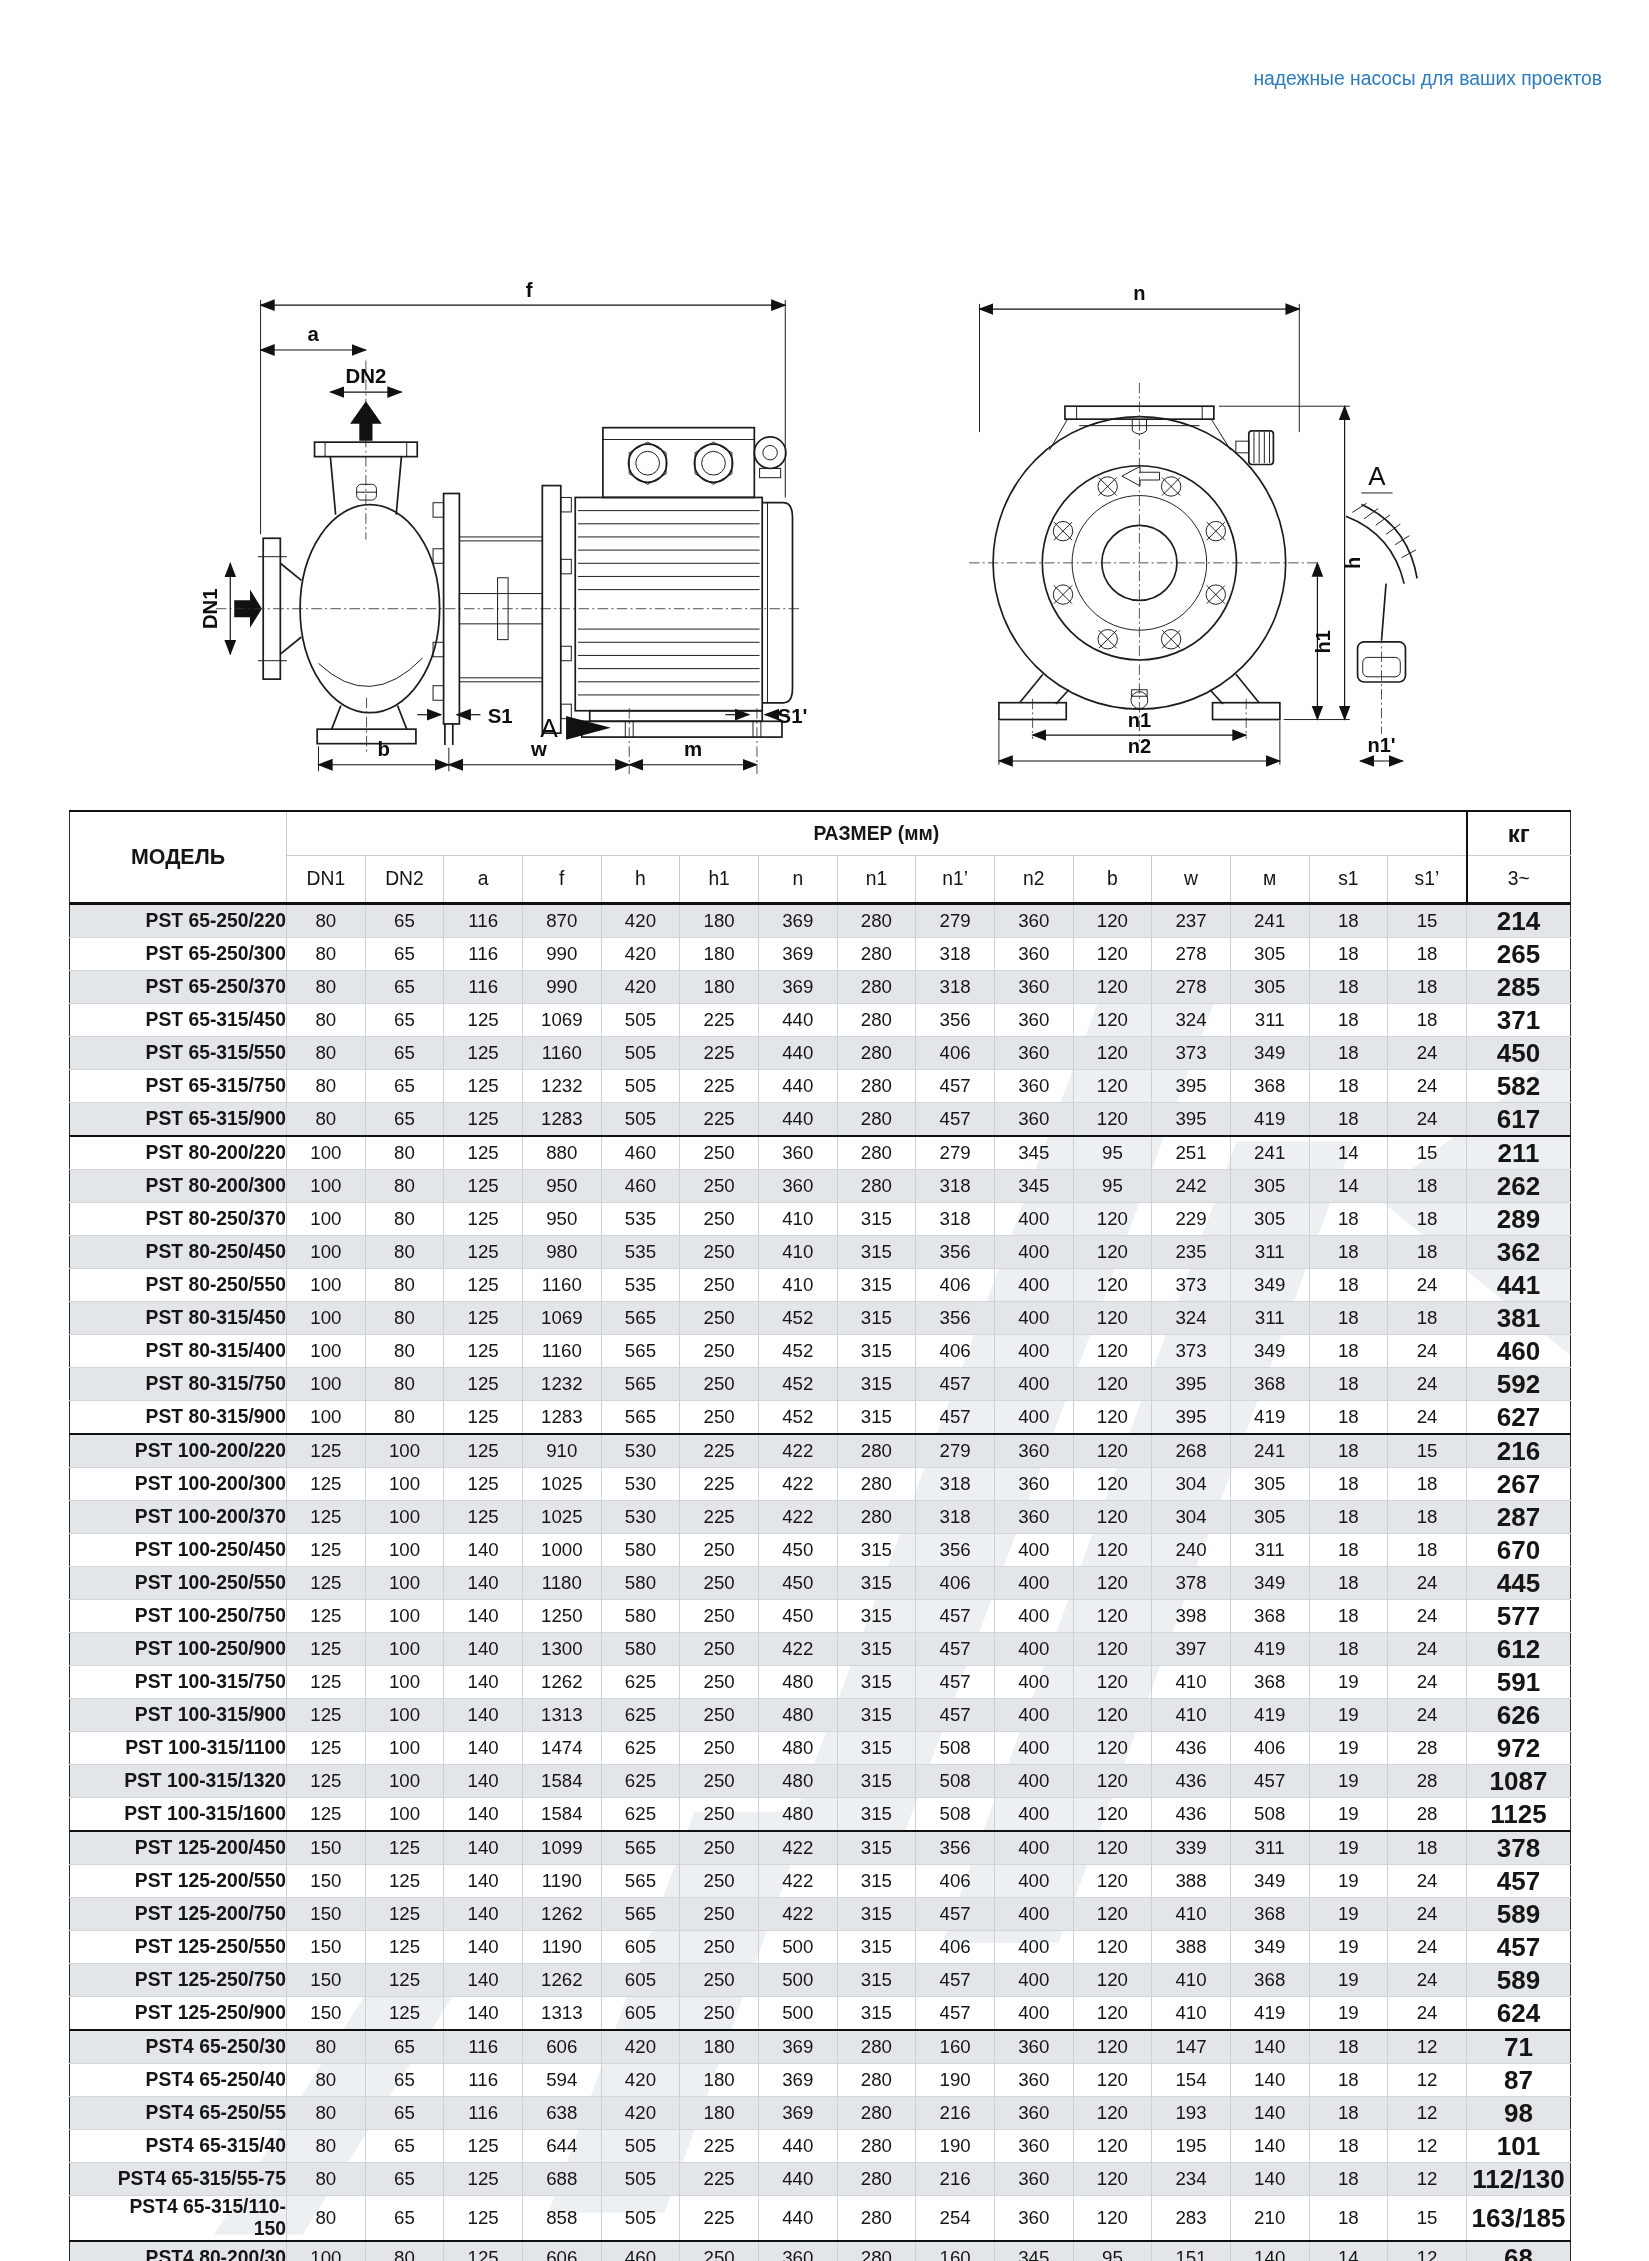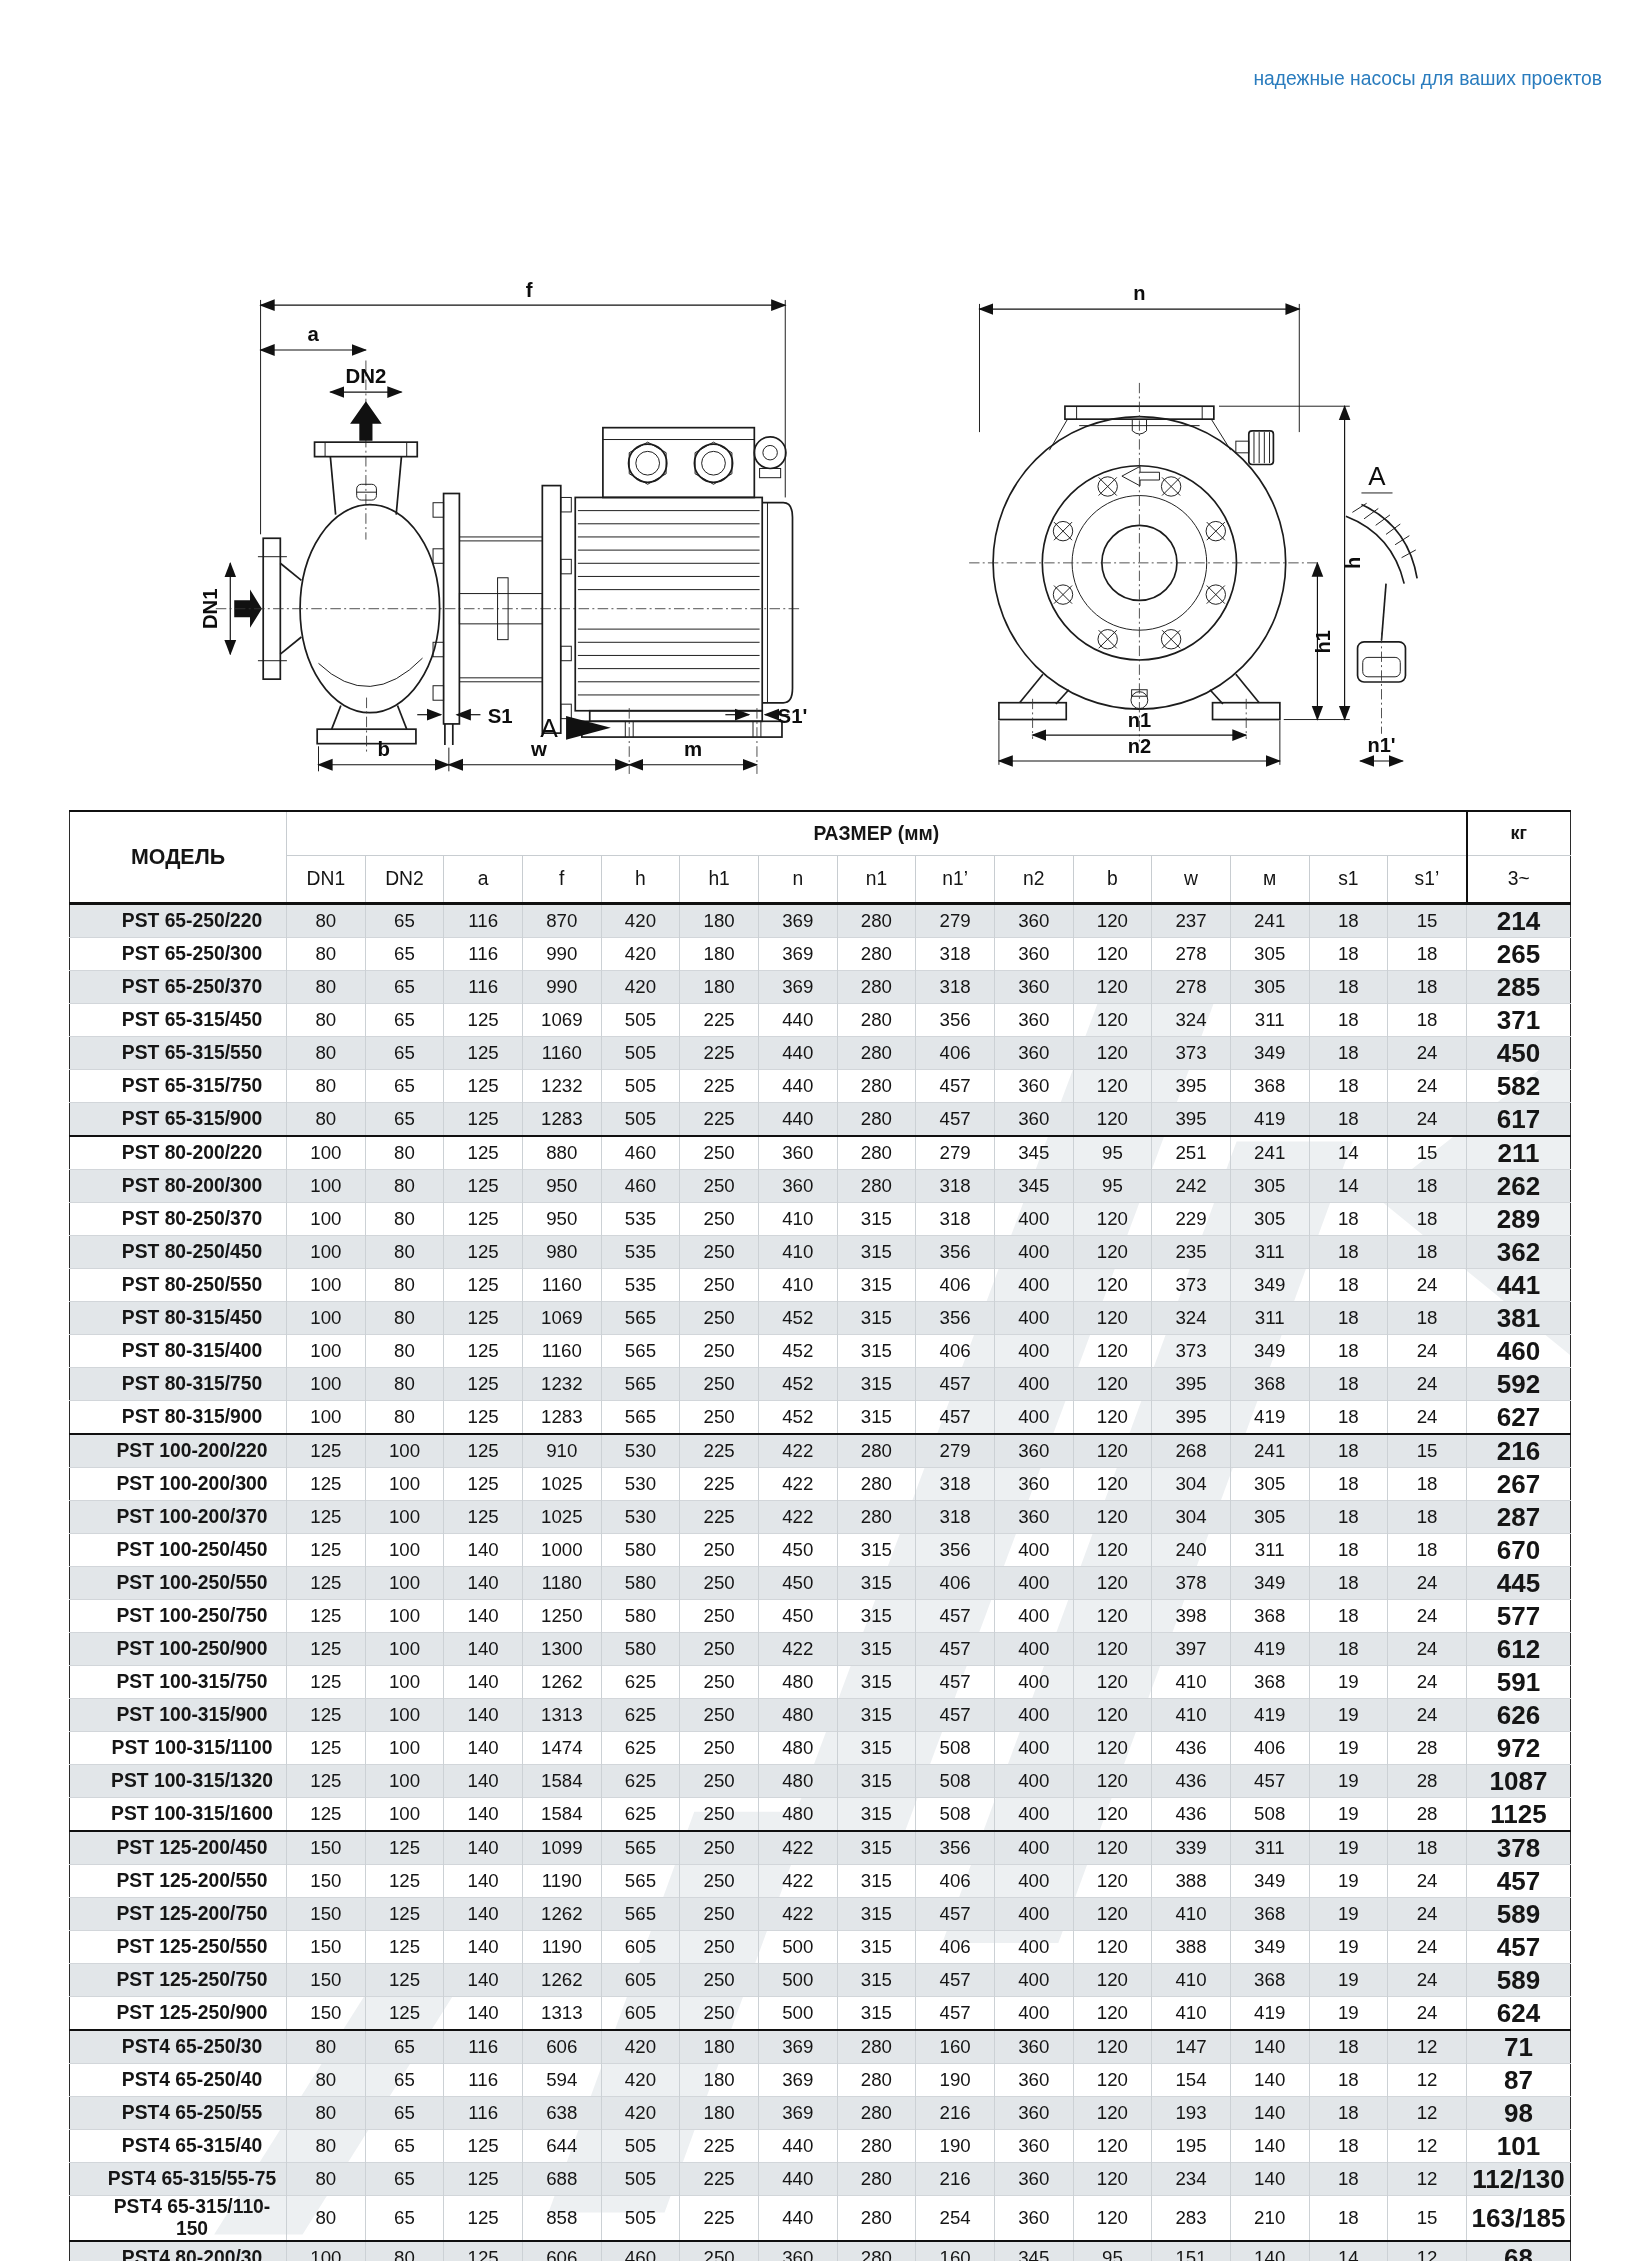--- a/index.html
+++ b/index.html
@@ -28,26 +28,26 @@
   .watermark polygon{fill:#edf0f2;}
   table{position:relative;z-index:1;width:1502px;border-collapse:collapse;table-layout:fixed;
         border-top:2.8px solid #101010;border-bottom:3.5px solid #101010;
         border-left:1.4px solid #2b2b2b;border-right:1.4px solid #2b2b2b;background:transparent;}
   col.c-model{width:217px;} col.c-kg{width:104px;}
   th,td{padding:0;}
   thead{border-bottom:3.5px solid #101010;}
   thead th{background:#fff;font-weight:700;}
   .th-model{font-size:21.4px;border-right:0.7px solid #c8cdd1;}
   .th-size{font-size:19.3px;height:43px;border-bottom:0.7px solid #c8cdd1;}
-  .th-kg{font-size:18px;border-left:2.8px solid #101010;border-bottom:0.7px solid #c8cdd1;}
+  .th-kg{font-size:24px;border-left:2.8px solid #101010;border-bottom:0.7px solid #c8cdd1;}
   #subhead th{height:46px;font-weight:400;font-size:19.3px;border-left:0.7px solid #c8cdd1;}
   #subhead th:first-child{border-left:none;}
   #subhead .th-kg-sub{border-left:2.8px solid #101010;font-size:19.3px;}
   tbody td{height:32px;font-size:18.7px;text-align:center;border-left:0.7px solid #ccd1d5;}
-  tbody td.td-model{border-left:none;text-align:center;padding-left:28px;font-weight:700;font-size:19.3px;}
+  tbody td.td-model{border-left:none;text-align:right;padding-left:28px;font-weight:700;font-size:19.3px;}
   tbody td.td-kg{font-weight:700;font-size:26px;}
   tr.odd{background:#e2e6e9;}
   tr.even{background:transparent;}
   tbody tr:not(:first-child) td{border-top:0.7px solid #d2d6da;}
   tbody.grp tr:first-child td{border-top:2.8px solid #101010;}
 </style>
 </head>
 <body>
 
 <div class="page">

